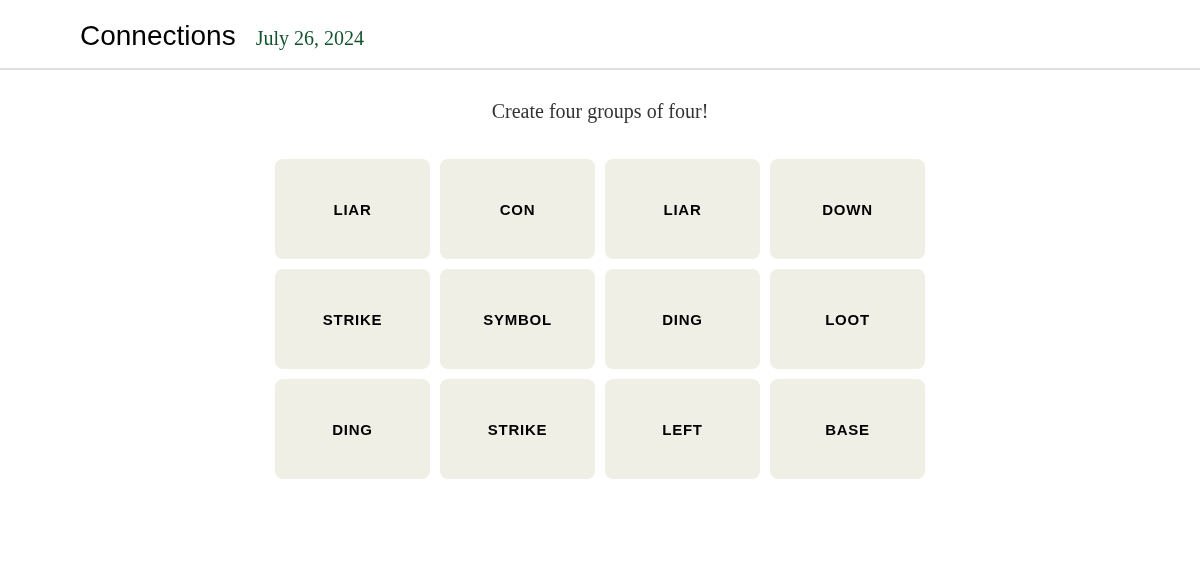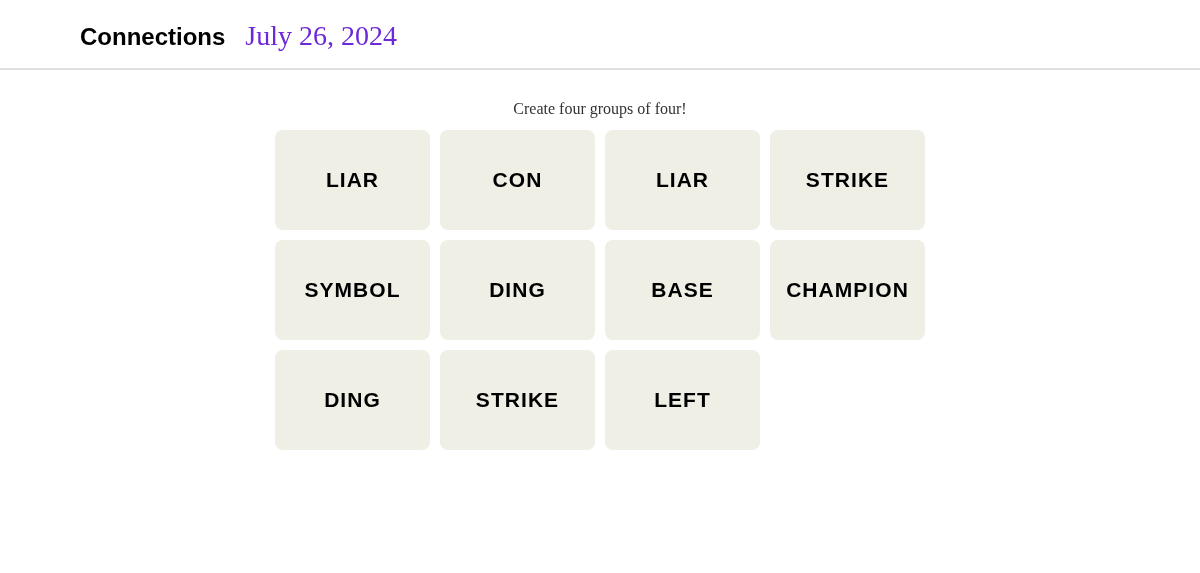--- a/index.html
+++ b/index.html
@@ -19,49 +19,49 @@
       border-bottom: 1px solid #e0e0e0;
     }
 
     .header-title-row {
       display: flex;
       align-items: baseline;
       gap: 20px;
     }
 
     .header-title {
-      font-size: 24px;
-      font-weight: 700;
+      font-size: 28px;
+      font-weight: 400;
       font-family: 'Arial Black', 'Arial', sans-serif;
     }
 
     .header-date {
-      font-size: 28px;
+      font-size: 20px;
       font-weight: 400;
       font-family: 'Georgia', serif;
-      color: #6d28d9;
+      color: #14532d;
     }
 
     .divider {
       border: none;
       border-top: 1px solid #e0e0e0;
       margin: 0;
     }
 
     .main {
       display: flex;
       flex-direction: column;
       align-items: center;
       padding: 30px 20px;
     }
 
     .subtitle {
-      font-size: 16px;
+      font-size: 20px;
       color: #333333;
-      margin-bottom: 12px;
+      margin-bottom: 36px;
       font-family: 'Georgia', serif;
     }
 
     .grid {
       display: grid;
       grid-template-columns: repeat(4, 155px);
       grid-template-rows: repeat(4, 100px);
       gap: 10px;
     }
 
@@ -69,21 +69,21 @@
       background-color: #efefe6;
       border-radius: 8px;
       display: flex;
       align-items: center;
       justify-content: center;
       cursor: pointer;
       user-select: none;
     }
 
     .tile-label {
-      font-size: 21px;
+      font-size: 15px;
       font-weight: 900;
       font-family: 'Arial Black', 'Arial', sans-serif;
       letter-spacing: 0.05em;
       text-align: center;
     }
   </style>
 </head>
 <body>
 
 <header class="header">
@@ -101,37 +101,40 @@
   <div class="tile">
         <span class="tile-label">LIAR</span>
       </div>
       <div class="tile">
         <span class="tile-label">CON</span>
       </div>
       <div class="tile">
         <span class="tile-label">LIAR</span>
       </div>
       <div class="tile">
+        <span class="tile-label">DOWN</span>
+      </div>
+      <div class="tile">
         <span class="tile-label">STRIKE</span>
       </div>
       <div class="tile">
         <span class="tile-label">SYMBOL</span>
       </div>
       <div class="tile">
         <span class="tile-label">DING</span>
       </div>
       <div class="tile">
-        <span class="tile-label">BASE</span>
-      </div>
-      <div class="tile">
-        <span class="tile-label">CHAMPION</span>
+        <span class="tile-label">LOOT</span>
       </div>
       <div class="tile">
         <span class="tile-label">DING</span>
       </div>
       <div class="tile">
         <span class="tile-label">STRIKE</span>
       </div>
       <div class="tile">
         <span class="tile-label">LEFT</span>
       </div>
+      <div class="tile">
+        <span class="tile-label">BASE</span>
+      </div>
     </div>
 </main>
 
 </body></html>

